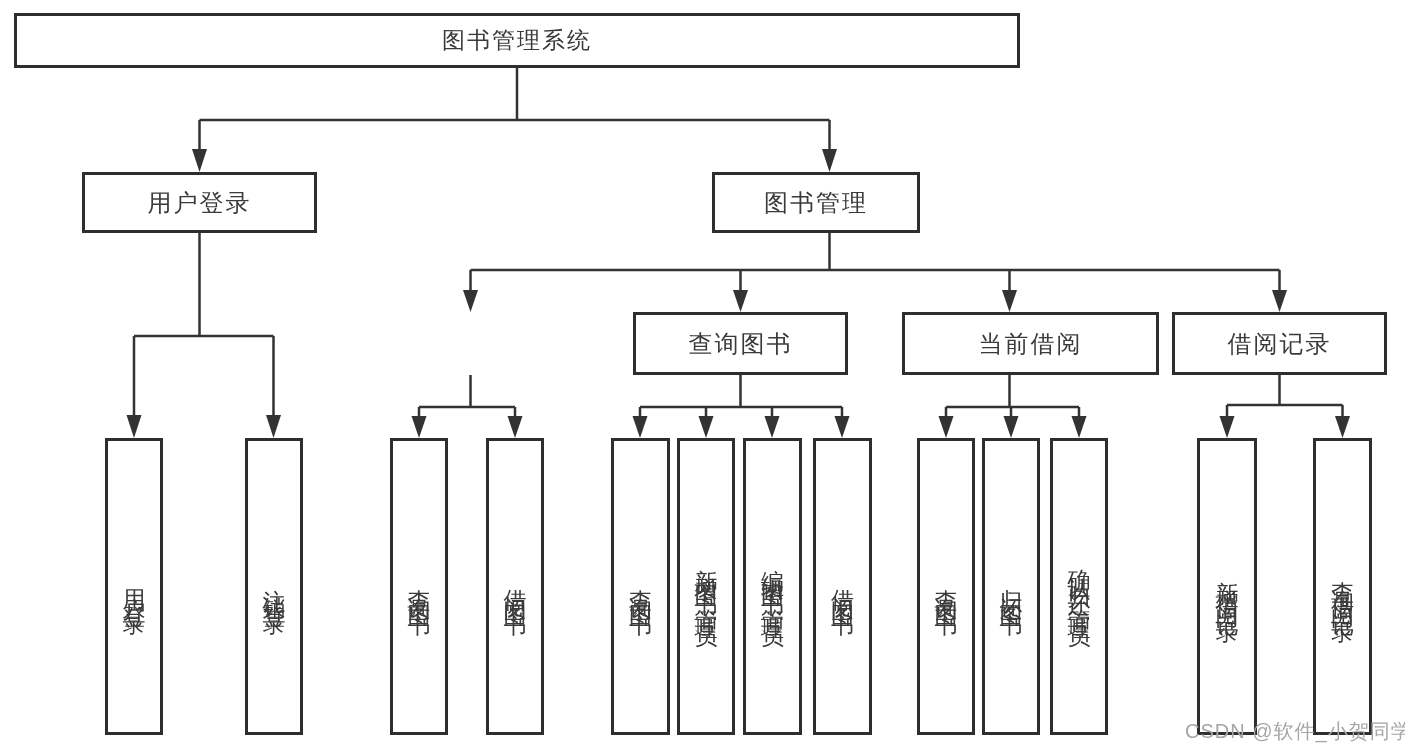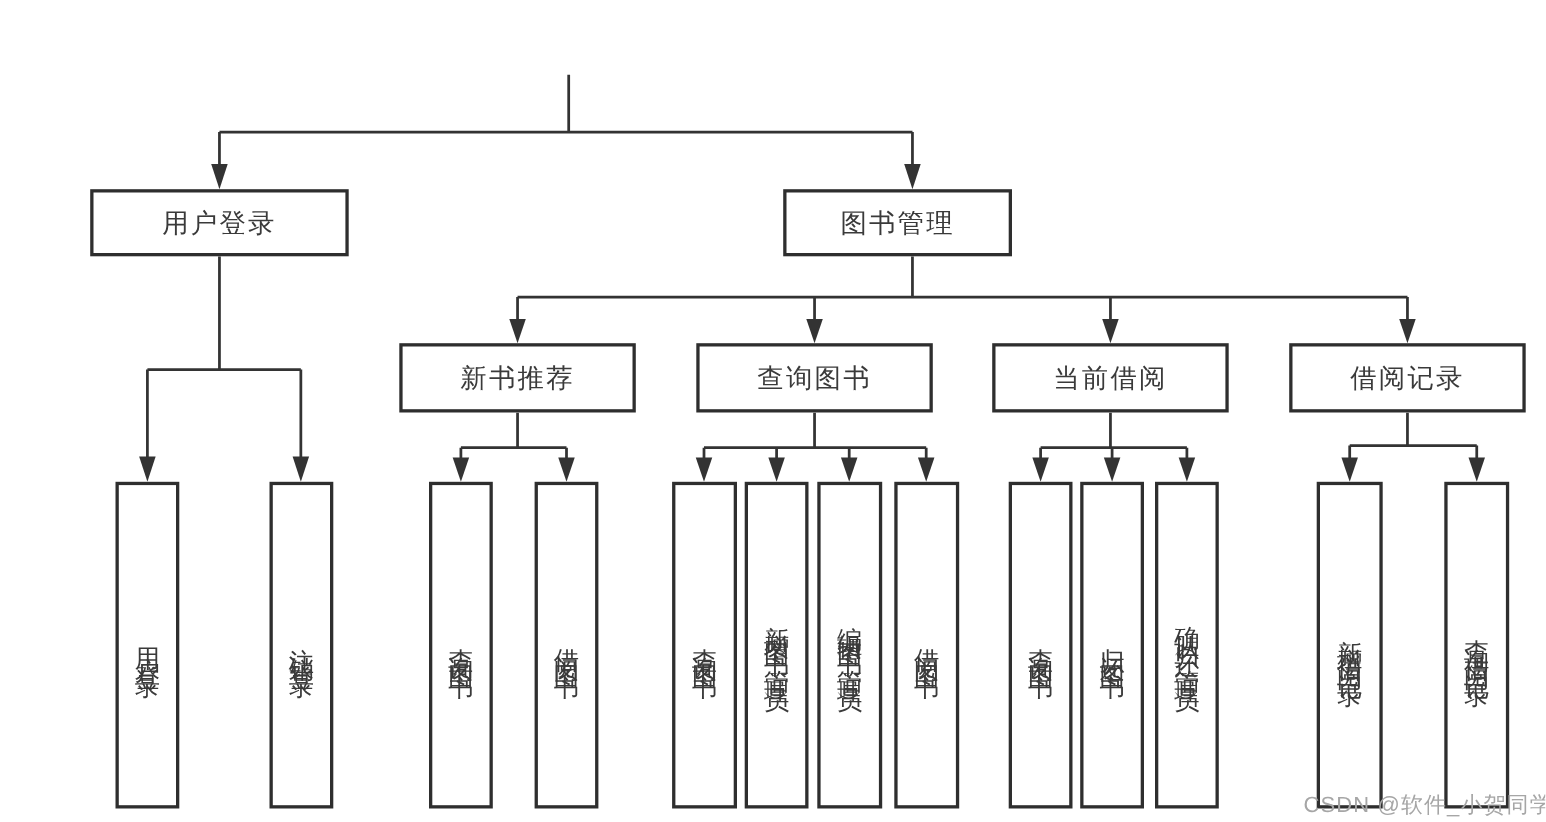--- a/index.html
+++ b/index.html
@@ -111,35 +111,35 @@
       <path class="fillarrow" d="M1071.5,416 L1086.5,416 L1079,438 Z"></path>
     </g>
 
     <g>
       <path class="stroke" d="M1279.5,375 V405 M1227,405 H1342.5 M1227,405 V417 M1342.5,405 V417"></path>
       <path class="fillarrow" d="M1219.5,416 L1234.5,416 L1227,438 Z"></path>
       <path class="fillarrow" d="M1335,416 L1350,416 L1342.5,438 Z"></path>
     </g>
   </svg>
 
+  <div class="node node-h node-root" style="left:14px; top:13px; width:1006px; height:55px;">
+    <span>图书管理系统</span>
+  </div>
 
   <div class="node node-h" style="left:82px; top:172px; width:235px; height:61px;">
     <span>用户登录</span>
   </div>
   <div class="node node-h" style="left:712px; top:172px; width:208px; height:61px;">
     <span>图书管理</span>
   </div>
 
-  <div class="node node-h" style="left:363px; top:312px; width:215px; height:63px;">
-    <span>新书推荐</span>
-  </div>
   <div class="node node-h" style="left:633px; top:312px; width:215px; height:63px;">
     <span>查询图书</span>
   </div>
-  <div class="node node-h" style="left:902px; top:312px; width:215px; height:63px;">
+  <div class="node node-h" style="left:902px; top:312px; width:257px; height:63px;">
     <span>当前借阅</span>
   </div>
   <div class="node node-h" style="left:1172px; top:312px; width:215px; height:63px;">
     <span>借阅记录</span>
   </div>
 
   <div class="node leaf" style="left:105px; width:58px;">
     <span class="vtext">用户登录</span>
   </div>
   <div class="node leaf" style="left:245px; width:58px;">

